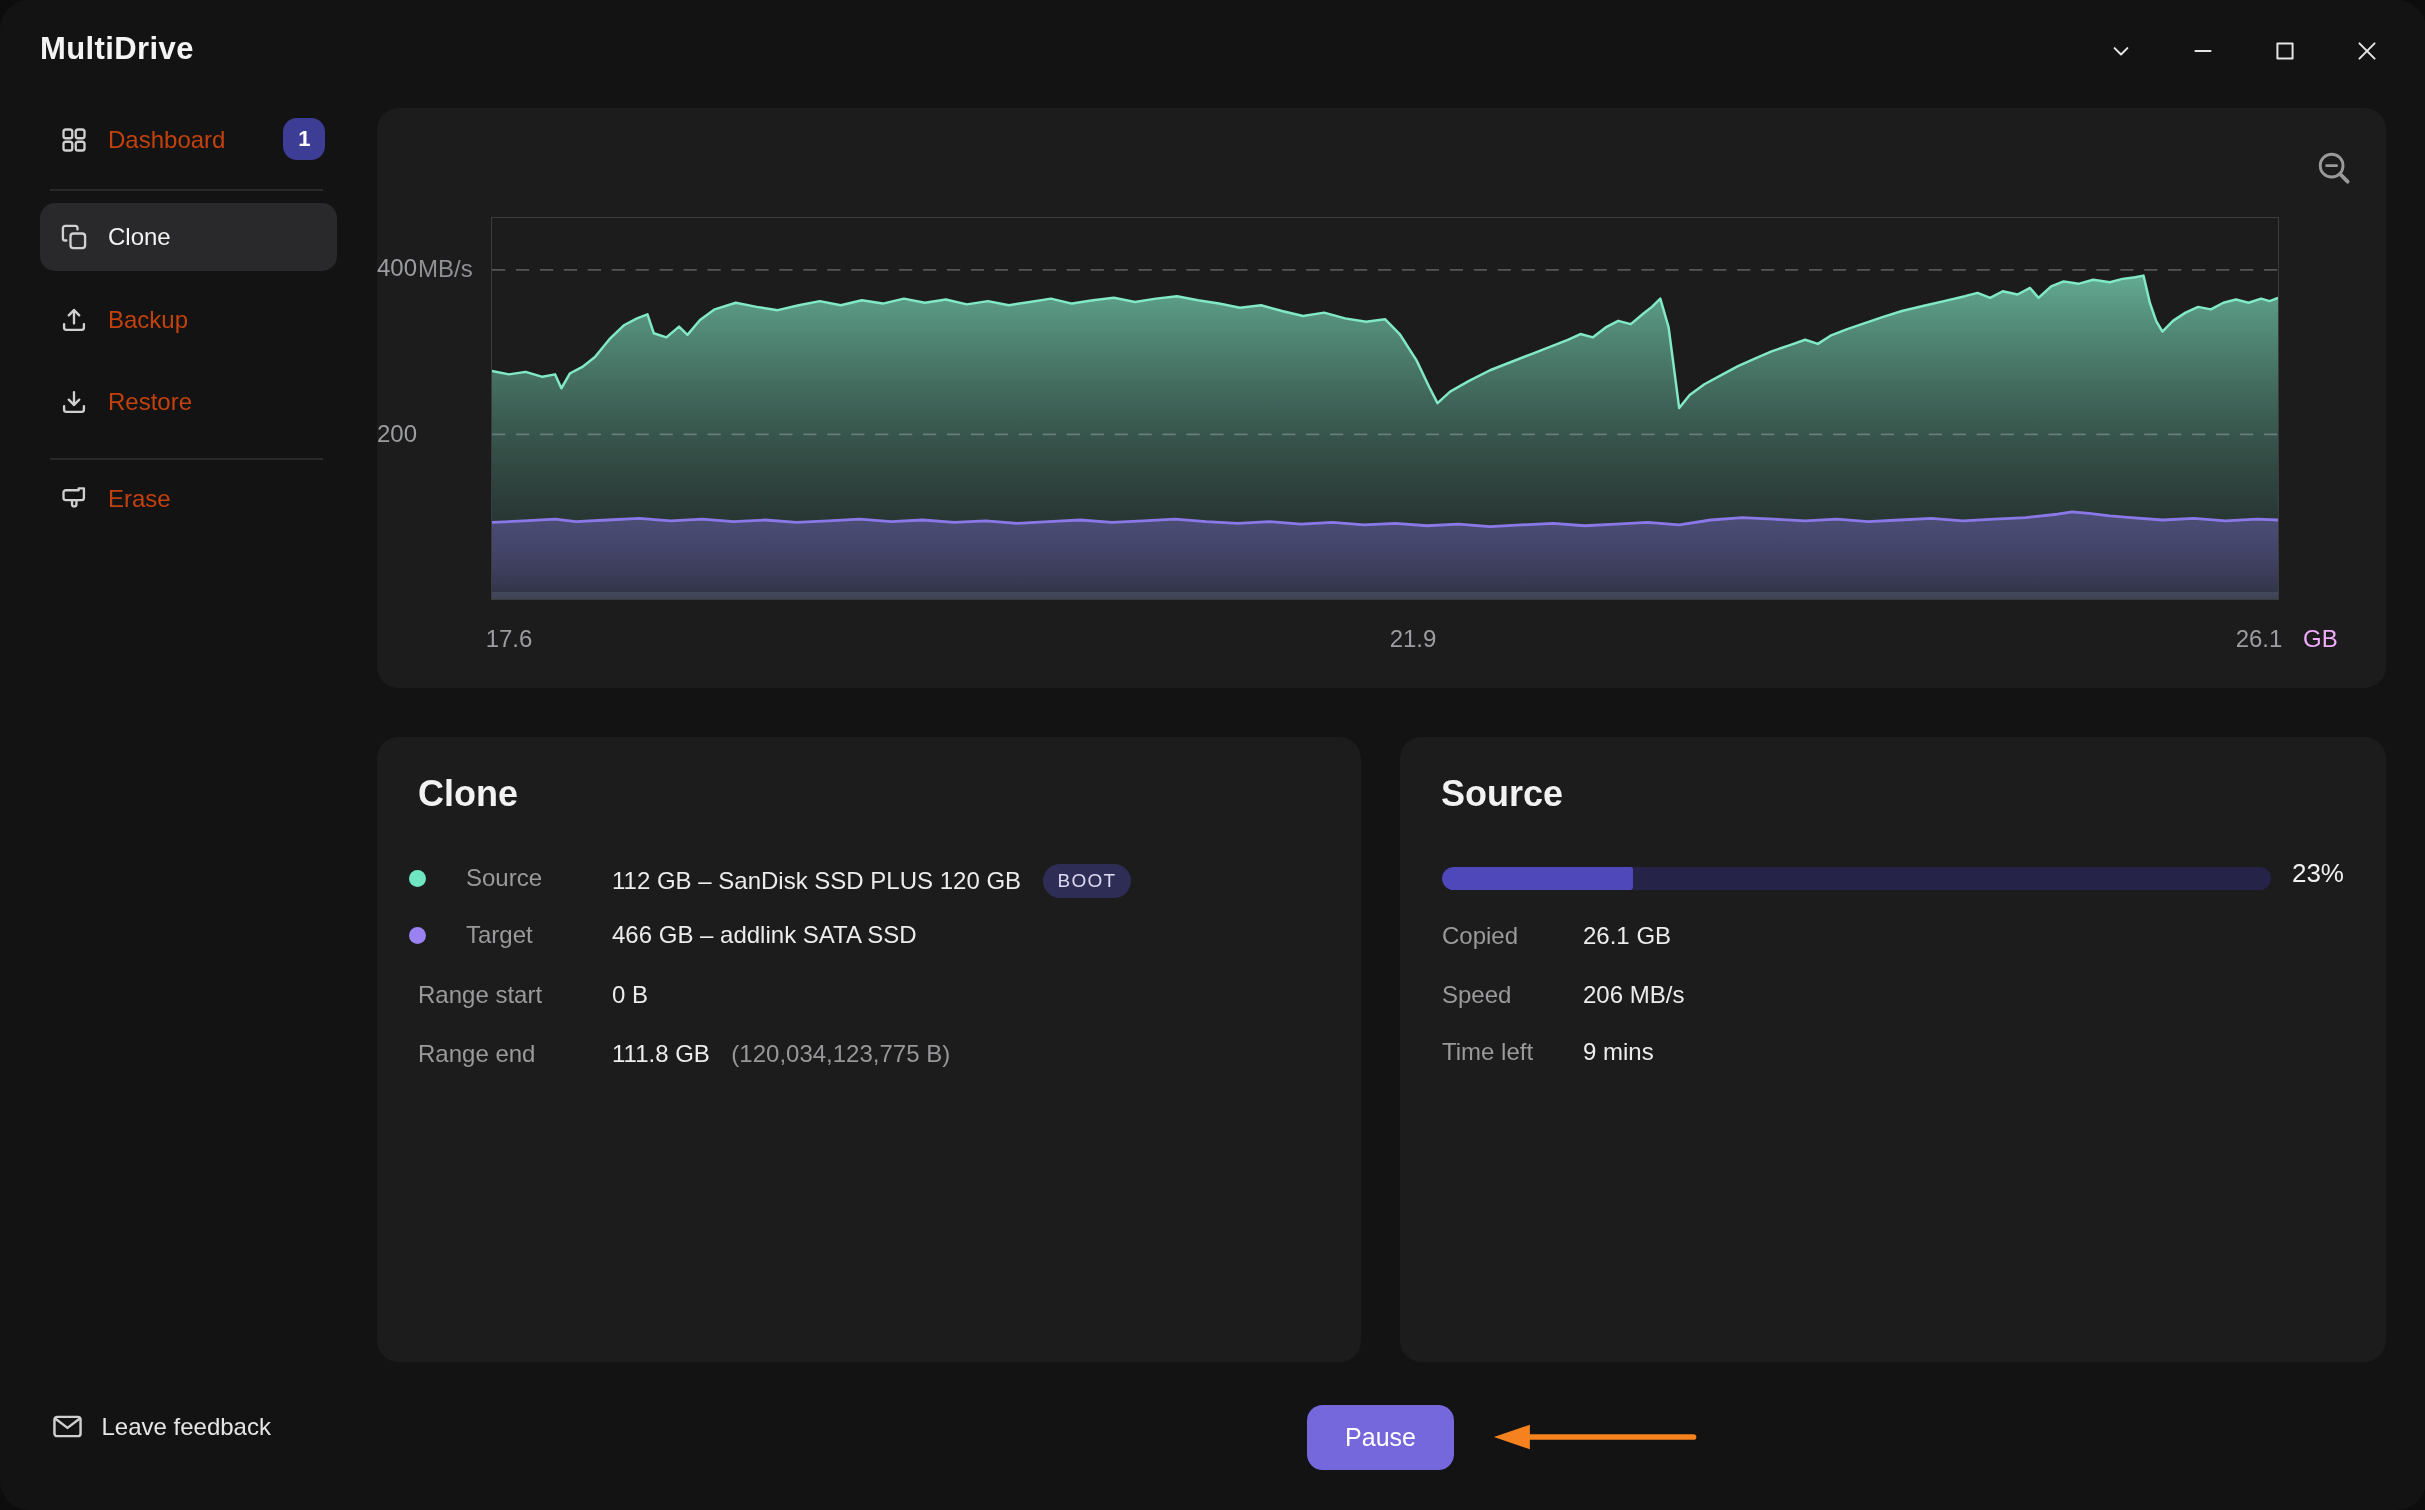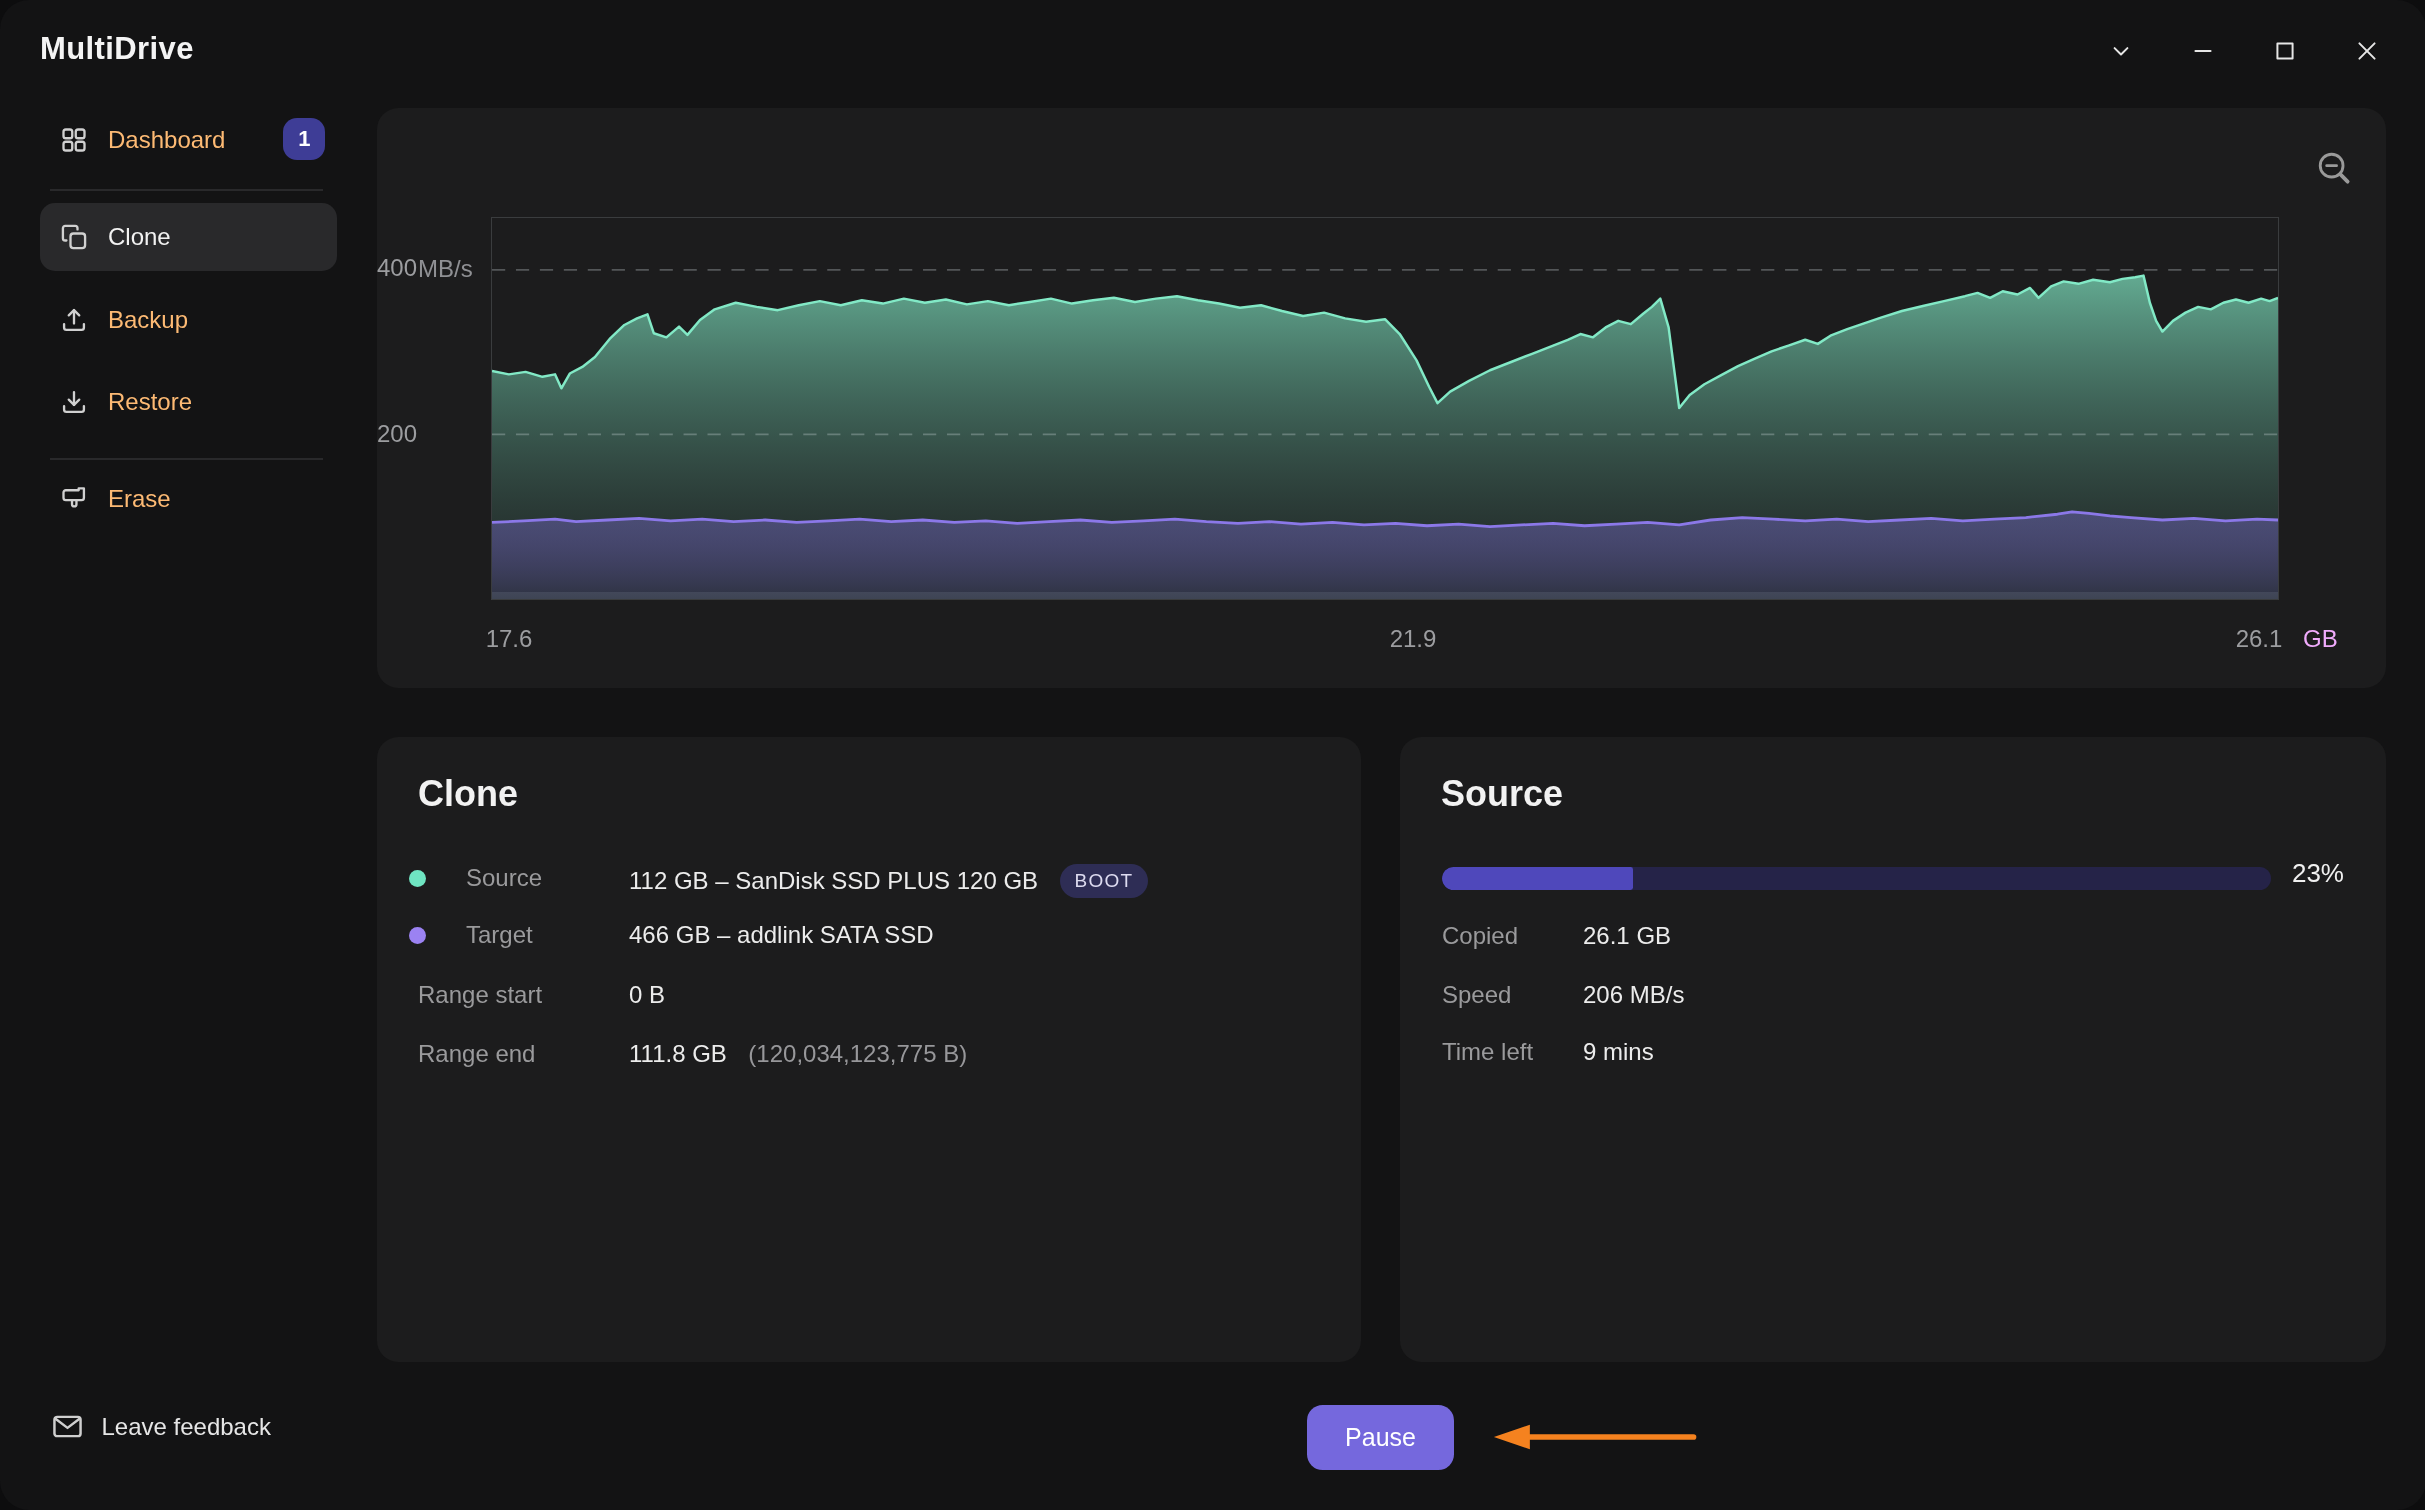--- a/index.html
+++ b/index.html
@@ -10,21 +10,21 @@
     font-family:"Liberation Sans", sans-serif; color:#ececec;border-radius:29px;
   }
   
   .titlebar-title { position:absolute; left:40px; top:31px; font-size:31px; font-weight:700; letter-spacing:0.4px; color:#f4f4f4; }
   .win-controls { position:absolute; left:2103px; top:33px; display:flex; gap:46px; }
   .win-btn { width:36px; height:36px; display:flex; align-items:center; justify-content:center; background:transparent; border:none; cursor:pointer; }
   .win-btn svg { width:28px; height:28px; stroke:#e6e6e6; stroke-width:1.7; fill:none; stroke-linecap:round; stroke-linejoin:round; }
   
   .side-item { position:absolute; left:40px; width:297px; height:68px; border-radius:15px; display:flex; align-items:center; padding-left:20px; gap:20px; background:transparent; border:none; cursor:pointer; }
   .side-item.active { background:#29292b; }
-  .side-item .label { font-size:24px; color:#fdba74; }
+  .side-item .label { font-size:24px; color:#c2410c; }
   .side-item.active .label { color:#f2f2f2; }
   .side-item svg { width:28px; height:28px; stroke:#d0d0d0; stroke-width:2; fill:none; stroke-linecap:round; stroke-linejoin:round; }
   .side-badge { position:absolute; right:11.6px; top:12.4px; width:42px; height:42px; border-radius:14px; background:#3e3d96; color:#fff; font-size:22px; font-weight:700; display:flex; align-items:center; justify-content:center; }
   .side-divider { position:absolute; left:50px; width:273px; height:1.7px; background:#29292b; }
   
   .panel { position:absolute; background:#1c1c1d; border-radius:21.5px; }
   .chart-panel { left:377px; top:108px; width:2009px; height:580px; }
   .y-unit { position:absolute; left:41px; top:147px; font-size:24px; color:#8f9094; }
   .zoom-btn { position:absolute; left:1935px; top:40px; width:43px; height:43px; background:transparent; border:none; cursor:pointer; }
   .zoom-btn svg { width:38px; height:38px; stroke:#9a9a9a; stroke-width:1.8; fill:none; stroke-linecap:round; }
@@ -36,21 +36,21 @@
   .xunit { position:absolute; top:517px; height:33px; font-size:24px; color:#f0abfc; }
   
   .card-title { position:absolute; left:41px; top:36px; font-size:36px; font-weight:700; color:#f2f2f2; }
   .clone-card { left:377px; top:737px; width:984px; height:625px; }
   .stats-card { left:1400px; top:737px; width:986px; height:625px; }
   .crow { position:absolute; left:0; width:100%; height:58px; }
   .crow .dot { position:absolute; left:32px; top:20.7px; width:17.4px; height:17.4px; border-radius:50%; }
   .dot-teal { background:#6fe5c2; }
   .dot-purple { background:#9b82f2; }
   .crow .rlabel { position:absolute; top:15px; font-size:24px; color:#9a9a9c; }
-  .crow .rvalue { position:absolute; left:252px; top:15px; font-size:24px; color:#ececec; display:flex; align-items:center; gap:21.5px; }
+  .crow .rvalue { position:absolute; left:235px; top:15px; font-size:24px; color:#ececec; display:flex; align-items:center; gap:21.5px; }
   .rvalue .extra { color:#97979a; }
   .boot-badge { background:#2e2d55; color:#dddbf0; font-size:19px; letter-spacing:1.2px; padding:5.8px 15px 6.6px; border-radius:826px; }
   .progress-track { position:absolute; left:42px; top:130px; width:829px; height:23px; border-radius:11.6px; background:#252348; overflow:hidden; }
   .progress-fill { height:100%; background:#4f48bb; border-radius:11.6px 2.5px 2.5px 11.6px; }
   .progress-pct { position:absolute; left:860px; top:121px; width:84px; text-align:right; font-size:26px; color:#f0f0f0; }
   
   .pause-btn { position:absolute; left:1307px; top:1405px; width:147px; height:65px; border-radius:15.7px; background:#7568dd; color:#fff; font-size:25px; font-family:inherit; border:none; cursor:pointer; }
   .arrow-annot { position:absolute; left:1486px; top:1419px; width:217px; height:36px; }
   .feedback { position:absolute; left:50px; top:1410px; display:flex; align-items:center; gap:16.5px; background:transparent; border:none; cursor:pointer; }
   .feedback svg { width:35px; height:33px; stroke:#cfcfcf; stroke-width:1.8; fill:none; stroke-linecap:round; stroke-linejoin:round; }

